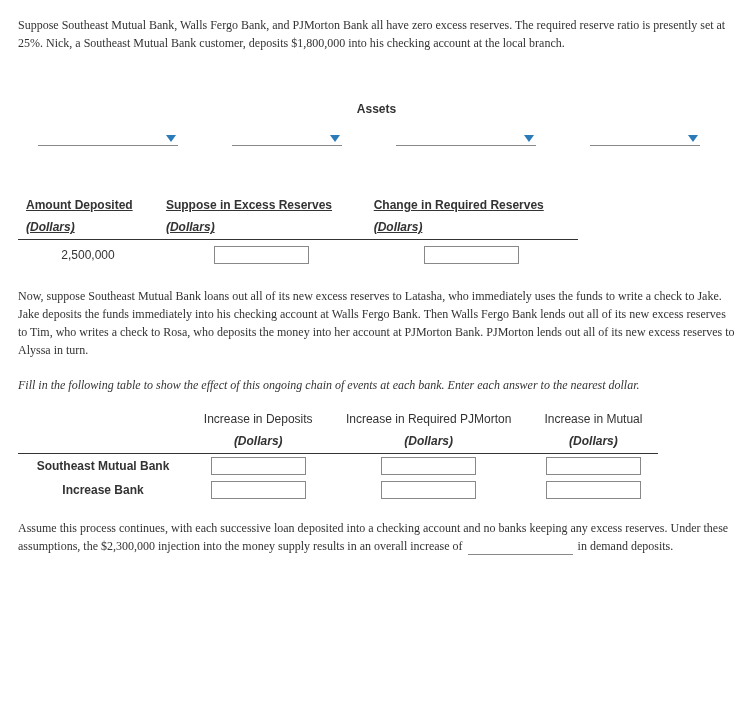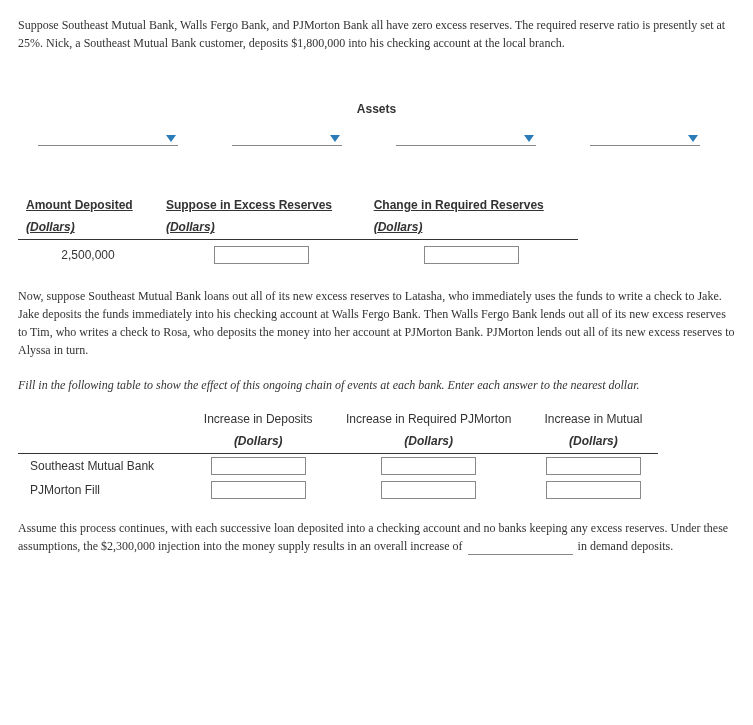--- a/index.html
+++ b/index.html
@@ -97,21 +97,21 @@
       padding: 2px 12px;
     }
     .bank-table thead th:first-child { width: 170px; }
     .bank-table thead tr.sub th {
       font-style: italic;
       font-weight: bold;
       border-bottom: 1px solid #333;
       padding-bottom: 3px;
     }
     .bank-table tbody td { padding: 3px 12px; }
-    .bank-table tbody td:first-child { font-weight: normal; text-align: left; }
+    .bank-table tbody td:first-child { font-weight: bold; text-align: center; }
     .bank-table tbody td.c { text-align: center; }
     
     .inline-dd {
       display: inline-flex;
       align-items: flex-end;
       border-bottom: 1px solid #888;
       width: 105px;
       height: 16px;
       justify-content: flex-end;
       vertical-align: bottom;
@@ -197,21 +197,21 @@
     </tr>
   </thead>
   <tbody>
     <tr>
       <td>Southeast Mutual Bank</td>
       <td class="c"><input class="num-input" type="text" style=""></td>
       <td class="c"><input class="num-input" type="text" style=""></td>
       <td class="c"><input class="num-input" type="text" style=""></td>
     </tr>
     <tr>
-      <td>PJMorton Fill</td>
+      <td>Increase Bank</td>
       <td class="c"><input class="num-input" type="text" style=""></td>
       <td class="c"><input class="num-input" type="text" style=""></td>
       <td class="c"><input class="num-input" type="text" style=""></td>
     </tr>
   </tbody>
 </table>
 
 <p class="para section-gap-sm">
   <span>Assume this process continues, with each successive loan deposited into a checking account and no banks keeping any excess reserves. Under these assumptions, the $2,300,000 injection into the money supply results in an overall increase of </span><span class="inline-dd"></span><span> in demand deposits.</span>
 </p>

